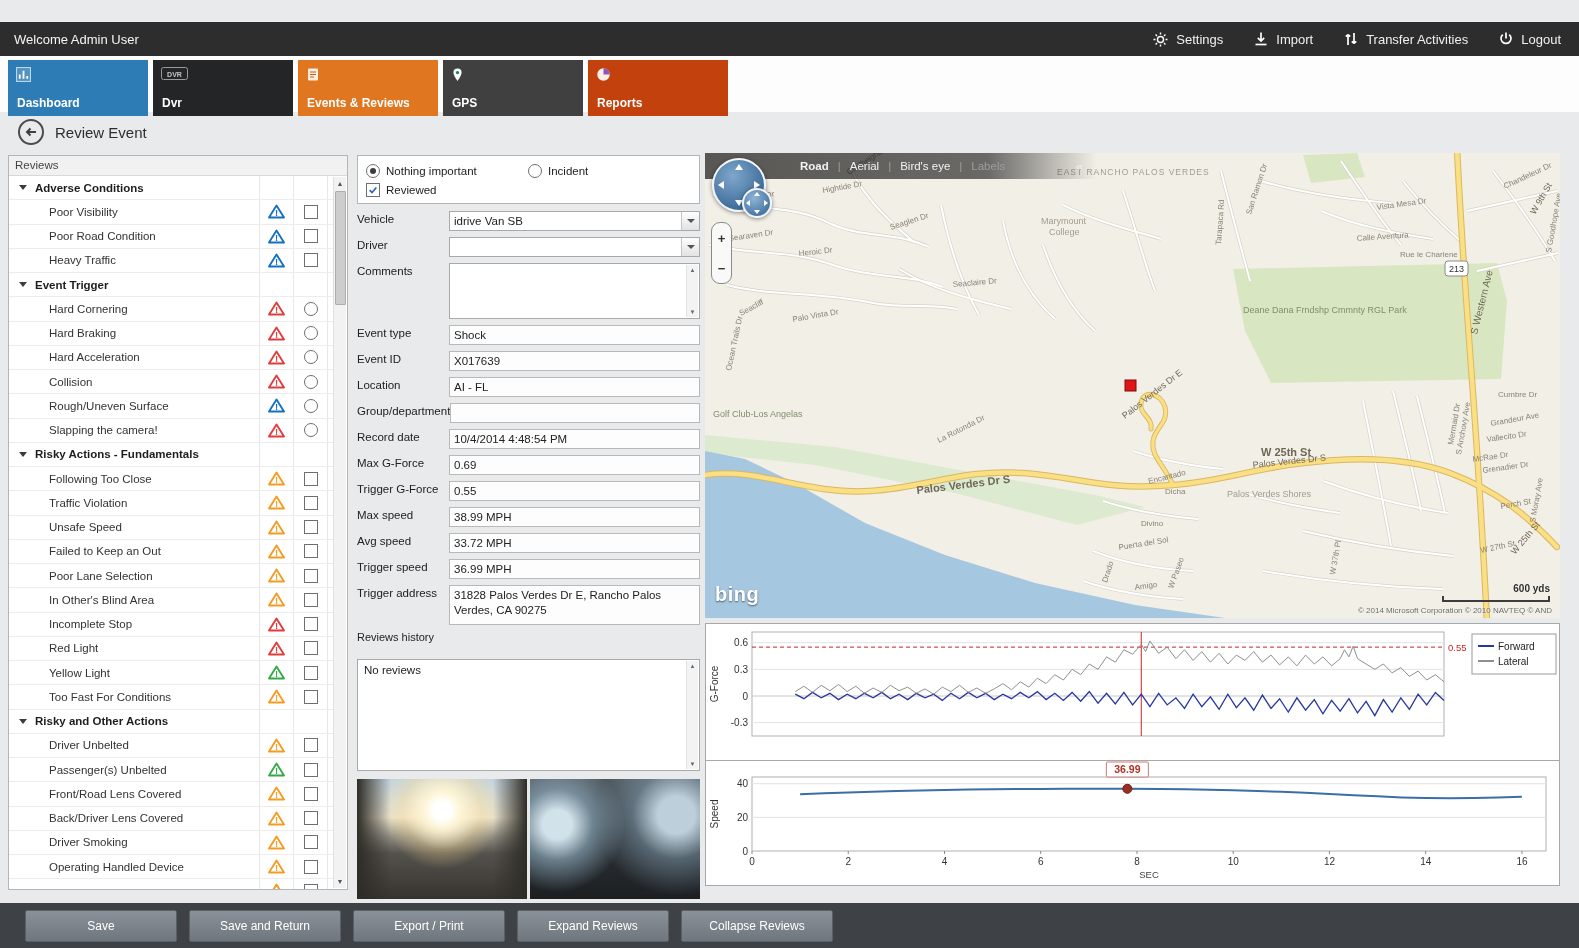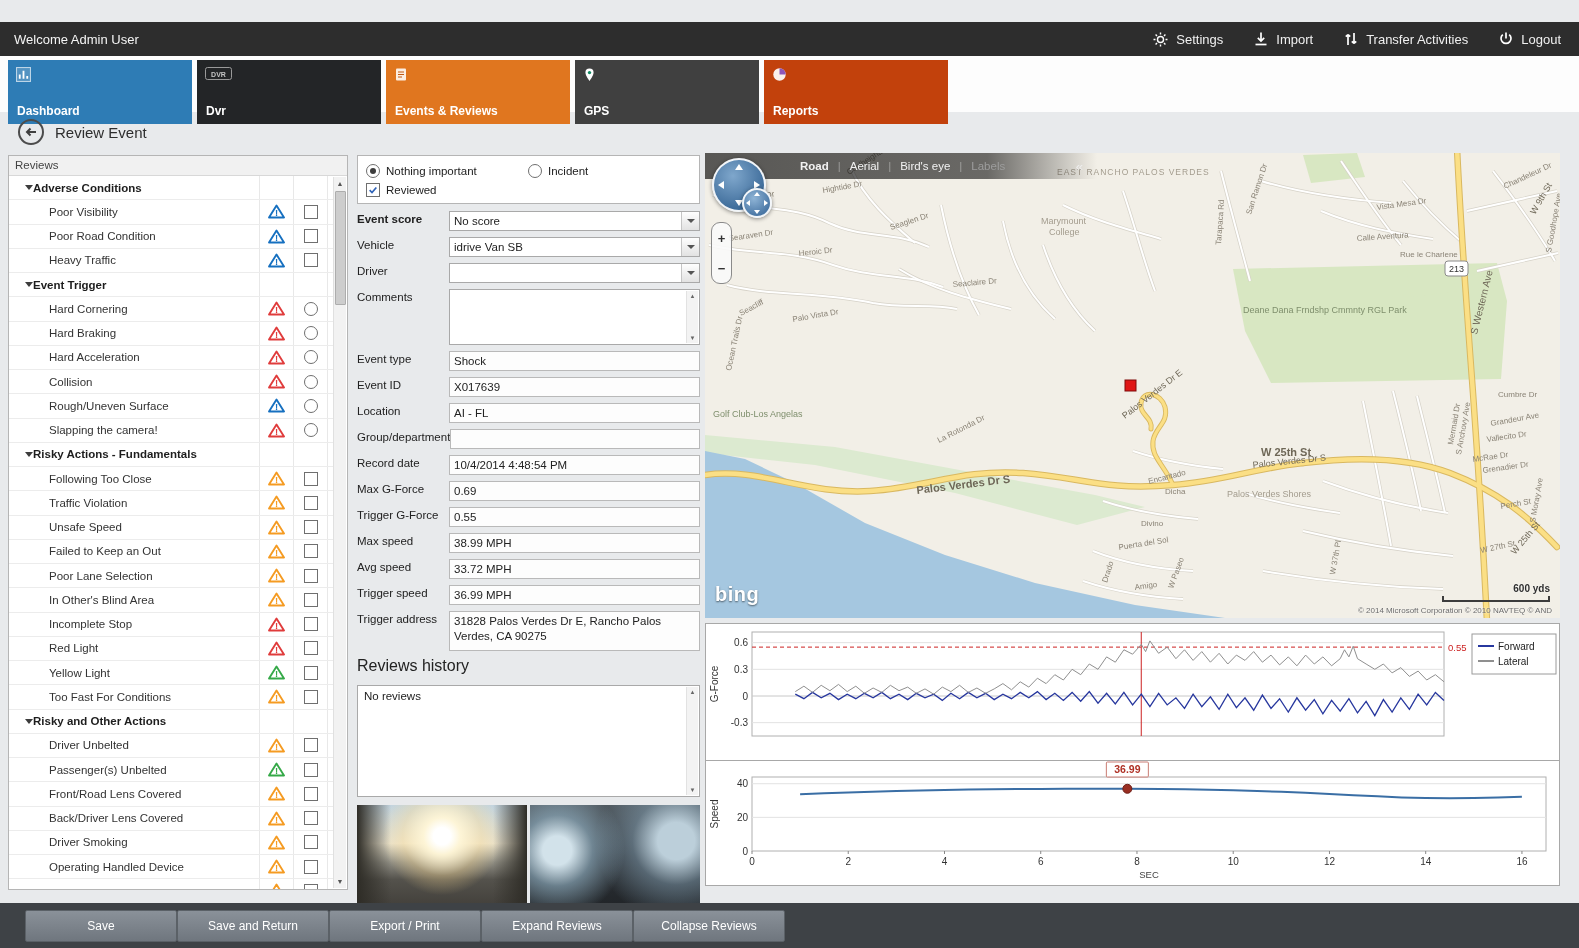--- a/index.html
+++ b/index.html
@@ -15,38 +15,38 @@
 
   
   .topnav{position:absolute;left:0;top:22px;width:100%;height:34px;background:#2d2d2d;display:flex;align-items:center;color:#fff;box-sizing:border-box;}
   .welcome{margin-left:14px;font-size:13px;color:#f5f5f5;}
   .nav-actions{margin-left:auto;display:flex;gap:30px;margin-right:18px;}
   .nav-item{display:flex;align-items:center;gap:7px;font-size:13px;color:#f0f0f0;cursor:pointer;}
   .nav-icon{display:flex;align-items:center;}
 
   
   .tabstrip{position:absolute;left:0;top:56px;width:100%;height:56px;background:#fdfdfd;box-sizing:border-box;padding:4px 0 0 8px;display:flex;gap:5px;}
-  .tab{width:140px;height:64px;position:relative;color:#fff;cursor:pointer;flex:0 0 auto;padding-left:44px;}
+  .tab{width:140px;height:56px;position:relative;color:#fff;cursor:pointer;flex:0 0 auto;}
   .tab .tab-label{position:absolute;left:9px;bottom:6px;font-size:12px;font-weight:bold;white-space:nowrap;}
   .tab .tab-icon{position:absolute;left:8px;top:7px;}
 
   
   .page-header{position:absolute;left:18px;top:119px;display:flex;align-items:center;gap:11px;}
   .back-btn{width:26px;height:26px;border:2px solid #4c4c4c;border-radius:50%;display:flex;align-items:center;justify-content:center;box-sizing:border-box;background:transparent;cursor:pointer;}
   .page-title{font-size:15px;color:#2e2e2e;}
 
   
   .reviews-panel{position:absolute;left:8px;top:155px;width:340px;height:735px;background:#fff;border:1px solid #b5b5b5;box-sizing:border-box;overflow:hidden;}
   .reviews-header{height:20px;background:#f1f1f1;border-bottom:1px solid #d8d8d8;font-size:11.5px;color:#444;padding:3px 0 0 6px;box-sizing:border-box;}
   .tree{position:absolute;top:20px;left:0;right:13px;bottom:0;overflow:hidden;}
   .tree-row{display:flex;height:24.25px;border-bottom:1px solid #ececec;align-items:center;box-sizing:border-box;}
   .tr-label{flex:0 0 250px;display:flex;align-items:center;height:100%;overflow:hidden;white-space:nowrap;}
   .tr-cell{flex:0 0 34px;height:100%;border-left:1px solid #e8e8e8;display:flex;align-items:center;justify-content:center;box-sizing:border-box;}
   .tr-fill{flex:1;height:100%;border-left:1px solid #e8e8e8;box-sizing:border-box;}
-  .tree-row.category .tr-label{font-weight:bold;color:#1d1d1d;font-size:11.5px;padding-left:16px;box-sizing:border-box;}
+  .tree-row.category .tr-label{font-weight:bold;color:#1d1d1d;font-size:11.5px;padding-left:10px;box-sizing:border-box;gap:8px;}
   .tree-row.item .tr-label{font-size:11.5px;color:#333;padding-left:40px;box-sizing:border-box;}
   .expander{width:0;height:0;border-left:4px solid transparent;border-right:4px solid transparent;border-top:5px solid #3c3c3c;}
   .checkbox,.radio{width:12px;height:12px;border:1px solid #6f6f6f;background:#fff;box-sizing:content-box;display:flex;align-items:center;justify-content:center;}
   .radio{border-radius:50%;position:relative;}
   .radio.checked::after{content:"";position:absolute;left:3px;top:3px;right:3px;bottom:3px;background:#3d3d3d;border-radius:50%;}
   .vscroll{position:absolute;top:21px;right:1px;bottom:1px;width:12px;background:#f2f2f2;border-left:1px solid #e0e0e0;}
   .vs-btn{height:13px;font-size:7px;color:#555;text-align:center;line-height:13px;}
   .vs-btn.down{position:absolute;bottom:0;left:0;right:0;}
   .vs-thumb{position:absolute;top:14px;left:1px;width:9px;height:112px;background:#cdcdcd;border:1px solid #adadad;border-radius:1px;}
 
@@ -61,21 +61,21 @@
   .field-label.bold{font-weight:bold;}
   .field-ctrl{flex:1;height:18px;border:1px solid #a9a9a9;background:#fff;font-size:11.5px;color:#222;display:flex;align-items:center;padding:0 4px;position:relative;overflow:hidden;}
   .field-ctrl.readonly{background:#fdfdfd;border-color:#b9b9b9;}
   .field-ctrl.multi{height:52px;align-items:flex-start;padding-top:2px;}
   .field-ctrl.address{height:36px;align-items:flex-start;padding-top:2px;line-height:1.3;white-space:normal;}
   .dd{position:absolute;right:0;top:0;bottom:0;width:17px;border-left:1px solid #c5c5c5;background:linear-gradient(#fefefe,#e2e2e2);display:flex;align-items:center;justify-content:center;}
   .dd::after{content:"";border:4px solid transparent;border-top-color:#555;margin-top:4px;}
   .mini-scroll{position:absolute;top:1px;bottom:1px;right:1px;width:11px;background:#f3f3f3;border-left:1px solid #e2e2e2;}
   .ms-up,.ms-down{position:absolute;left:0;right:0;text-align:center;font-size:6px;color:#666;height:10px;line-height:10px;}
   .ms-up{top:0;} .ms-down{bottom:0;}
-  .rh-label{font-size:16px;color:#222;margin:3px 0 10px;}
+  .rh-label{font-size:11px;color:#222;margin:3px 0 16px;}
   .rh-box{height:112px;background:#fff;border:1px solid #a9a9a9;position:relative;font-size:11.5px;color:#222;padding:4px 6px;box-sizing:border-box;}
   .thumbs{display:flex;gap:3px;margin-top:8px;}
   .thumb{width:170px;height:120px;}
   .thumb.road{background:
     radial-gradient(circle at 50% 26%, #ffffff 0 7%, rgba(255,246,215,0.95) 15%, rgba(255,222,150,0.35) 32%, rgba(255,255,255,0) 48%),
     linear-gradient(90deg,#2e2c26 0%,rgba(46,44,38,0) 20%,rgba(46,44,38,0) 80%,#2e2c26 100%),
     linear-gradient(180deg,#c3d4de 0%,#e9e2cd 32%,#8e8c82 48%,#54524c 62%,#36332f 100%);}
   .thumb.cabin{background:
     radial-gradient(circle at 16% 38%, #d2e2ea 0 9%, rgba(160,195,215,0.55) 22%, rgba(0,0,0,0) 42%),
     radial-gradient(circle at 86% 30%, #bccfda 0 11%, rgba(140,170,190,0.45) 26%, rgba(0,0,0,0) 48%),
@@ -106,21 +106,21 @@
   .map-scale{position:absolute;right:10px;bottom:16px;z-index:2;width:108px;color:#2e2e2e;font-size:10px;text-align:right;text-shadow:0 0 2px #fff;font-weight:bold;}
   .map-scale .bar{margin-top:2px;height:4px;border-bottom:2px solid #3c3c3c;border-left:2px solid #3c3c3c;border-right:2px solid #3c3c3c;}
   .map-copy{position:absolute;right:8px;bottom:3px;z-index:2;font-size:8px;color:#6b6b6b;text-shadow:0 0 2px #fff;white-space:nowrap;}
 
   
   .chart{position:absolute;left:705px;width:855px;background:#fff;border:1px solid #a8a8a8;box-sizing:border-box;}
   #gforce-chart{top:623px;height:138px;}
   #speed-chart{top:760px;height:126px;}
 
   
-  .bottom-bar{position:absolute;left:0;top:903px;width:100%;height:45px;background:#3e4246;display:flex;align-items:center;padding-left:25px;box-sizing:border-box;}
+  .bottom-bar{position:absolute;left:0;top:903px;width:100%;height:45px;background:#3e4246;display:flex;align-items:center;gap:12px;padding-left:25px;box-sizing:border-box;}
   .bar-btn{width:150px;height:30px;background:linear-gradient(#8a9199,#6f767e);border:1px solid #5b6167;border-radius:2px;color:#fff;font-size:12px;display:flex;align-items:center;justify-content:center;cursor:pointer;}
 </style>
 </head>
 <body>
 
 <div id="app">
 
   <div class="titlebar">
     <span class="app-icon"></span>
     <span class="title">Idrive Control Center - 3.0.2 version - AI CC 3.0</span>
@@ -697,27 +697,20 @@
               <svg width="10" height="10" viewBox="0 0 12 12">
                 <path d="M2 6.2L4.8 9 10 3" stroke="#2e62b8" stroke-width="2" fill="none"></path>
               </svg>
             </span>
           <span>Reviewed</span>
         </label>
       </div>
     </div>
 
     <div id="form-fields">
-        <div class="field-row">
-          <label class="field-label bold">Event score</label>
-          <div class="field-ctrl select">
-            <span class="val">No score</span>
-            <span class="dd"></span>
-          </div>
-        </div>
         <div class="field-row">
           <label class="field-label">Vehicle</label>
           <div class="field-ctrl select">
             <span class="val">idrive Van SB</span>
             <span class="dd"></span>
           </div>
         </div>
         <div class="field-row">
           <label class="field-label">Driver</label>
           <div class="field-ctrl select">

